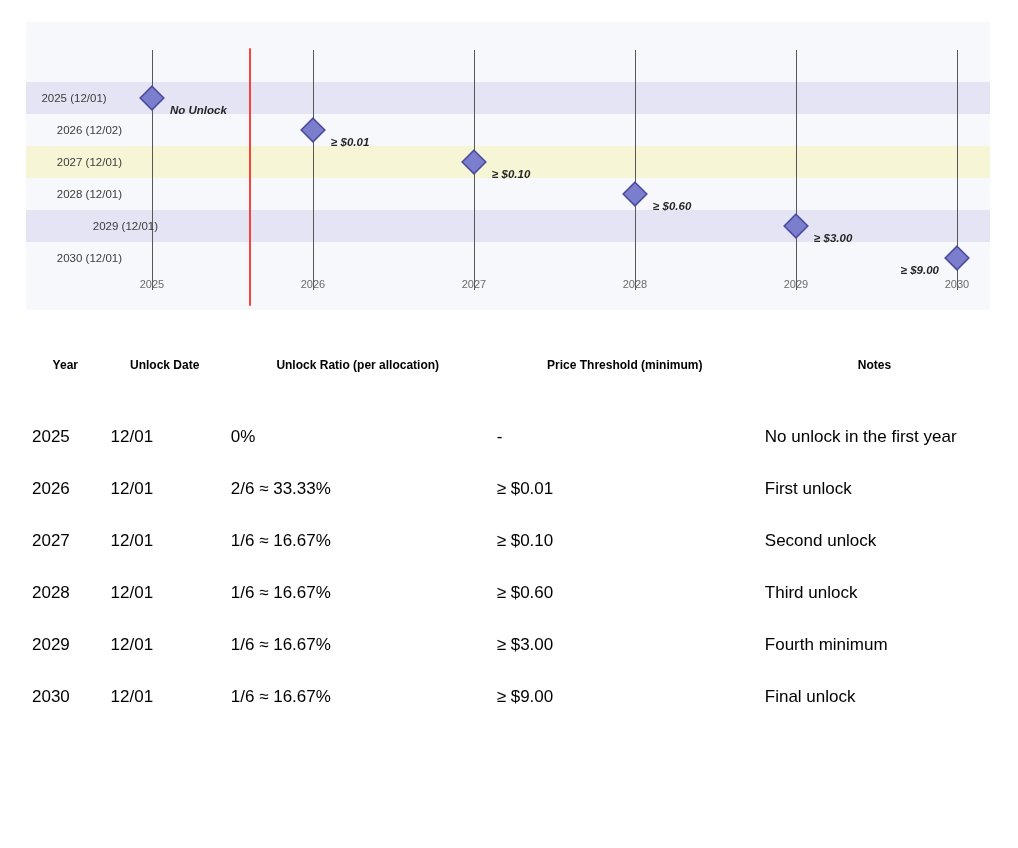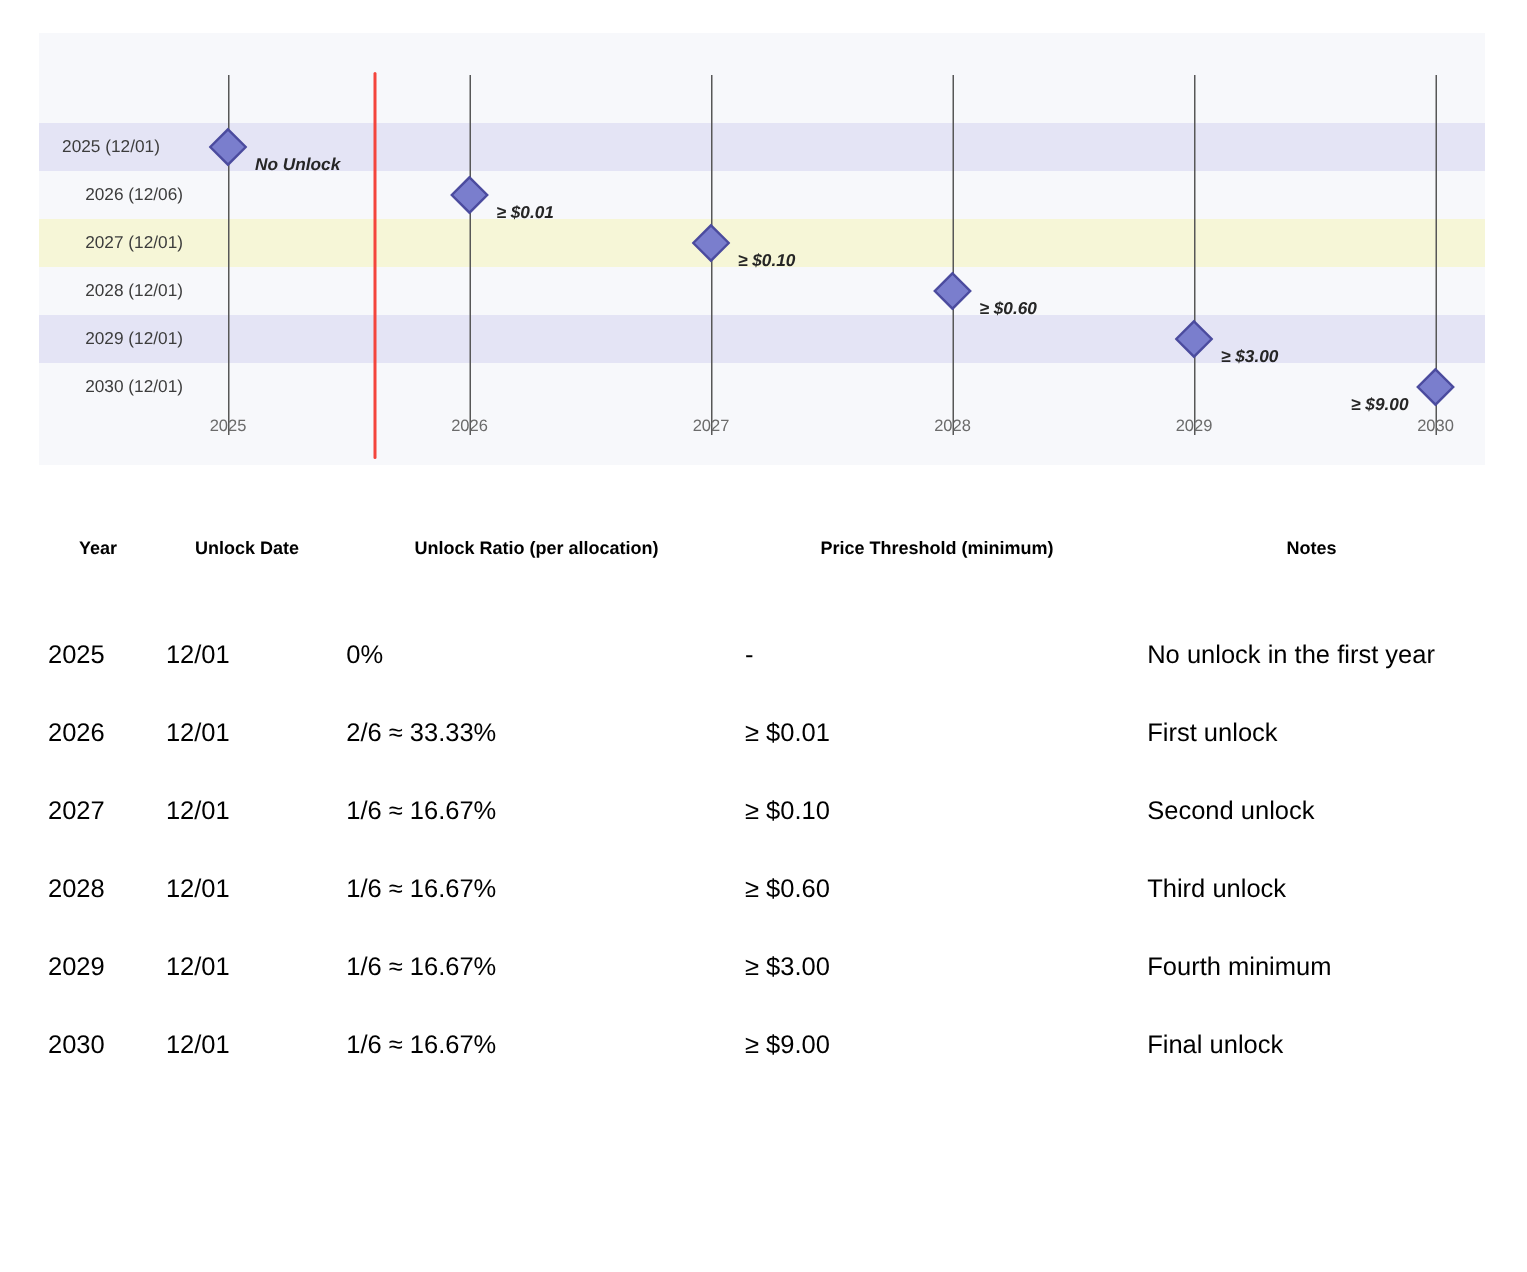--- a/index.html
+++ b/index.html
@@ -146,24 +146,24 @@
         <div class="band" style="top: 188px; background: rgb(228, 228, 245);"></div>
         <div class="band" style="top: 220px; background: rgb(247, 248, 251);"></div>
         <div class="vline" style="left: 126px;"></div>
         <div class="vline" style="left: 287px;"></div>
         <div class="vline" style="left: 448px;"></div>
         <div class="vline" style="left: 609px;"></div>
         <div class="vline" style="left: 770px;"></div>
         <div class="vline" style="left: 931px;"></div>
         <div class="marker-line" style="left: 222.6px; background: rgb(244, 69, 60);"></div>
         <div class="ylabel" style="top: 60px; text-align: center;">2025 (12/01)</div>
-        <div class="ylabel" style="top: 92px;">2026 (12/06)</div>
+        <div class="ylabel" style="top: 92px;">2026 (12/02)</div>
         <div class="ylabel" style="top: 124px;">2027 (12/01)</div>
         <div class="ylabel" style="top: 156px;">2028 (12/01)</div>
-        <div class="ylabel" style="top: 188px;">2029 (12/01)</div>
+        <div class="ylabel" style="top: 188px; margin-left: 36px;">2029 (12/01)</div>
         <div class="ylabel" style="top: 220px;">2030 (12/01)</div>
         <div class="xlabel" style="left: 126px;">2025</div>
         <div class="xlabel" style="left: 287px;">2026</div>
         <div class="xlabel" style="left: 448px;">2027</div>
         <div class="xlabel" style="left: 609px;">2028</div>
         <div class="xlabel" style="left: 770px;">2029</div>
         <div class="xlabel" style="left: 931px;">2030</div>
         <div class="diamond-wrap" style="left: 126px; top: 76px;">
           <svg class="diamond" viewBox="0 0 26 26">
             <polygon points="13,1.2 24.8,13 13,24.8 1.2,13" fill="#7a7ecd" stroke="#4b4b9e" stroke-width="1.6"></polygon>

